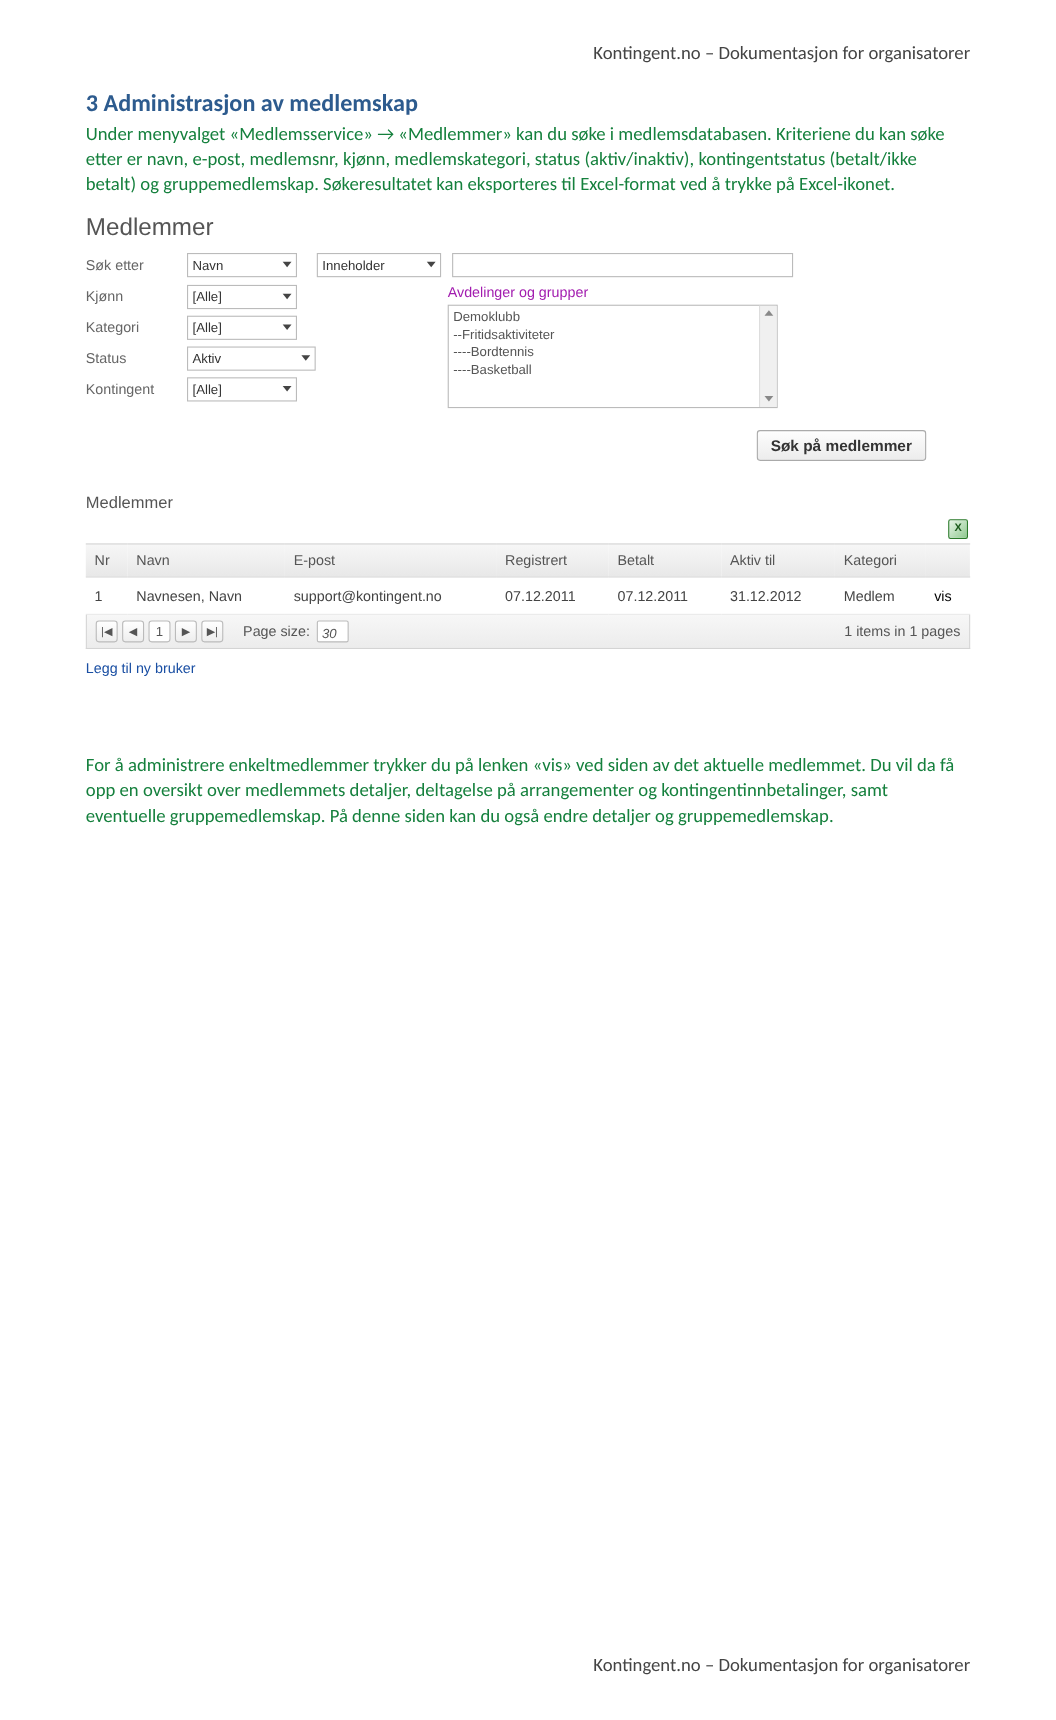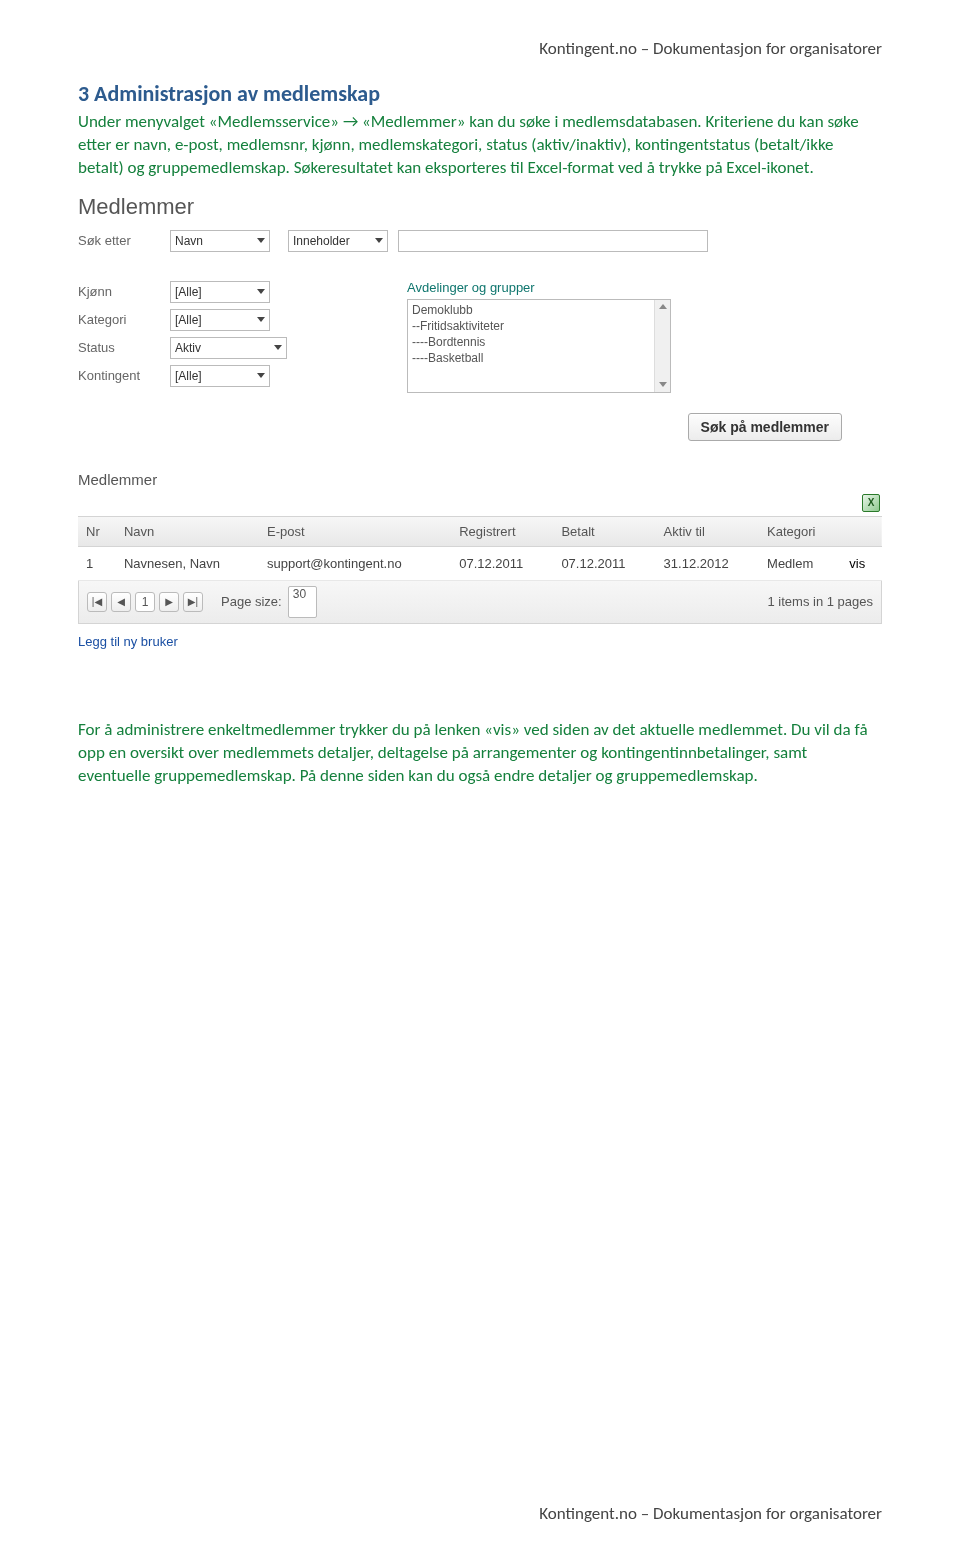--- a/index.html
+++ b/index.html
@@ -87,26 +87,25 @@
   .top-filter-wrap {
     display: flex;
     gap: 10px;
     margin-bottom: 8px;
   }
   .groups-panel {
     margin-left: 120px;
   }
   .groups-label {
     font-size: 13px;
-    color: #0f766e;
+    color: #a21caf;
     margin-bottom: 4px;
-    margin-top: 22px;
   }
   .listbox {
-    width: 264px;
+    width: 300px;
     height: 94px;
     border: 1px solid #bbb;
     background: #fff;
     font-size: 12px;
     color: #555;
     padding: 2px 4px;
     position: relative;
   }
   .listbox .lb-item { line-height: 1.35; }
   .listbox .scrolltrack {
@@ -223,27 +222,28 @@
     background: #fff;
     border-radius:3px;
     display:flex; align-items:center; justify-content:center;
     font-size: 12px;
   }
   .pg-size {
     margin-left: 14px;
     display:flex; align-items:center; gap:6px;
   }
   .pg-select {
-    display:flex; align-items:flex-start;
+    display:flex; align-items:flex-end;
     border:1px solid #bbb;
-    height:32px;
+    height:20px;
     padding:0 4px;
     background:#fff;
     border-radius:2px;
     font-size:12px;
+    font-style:italic;
   }
   .pg-select .caret { margin-left:6px; }
   .add-link {
     color: #1a4fa3;
     font-size: 13px;
     text-decoration: none;
     display:inline-block;
     margin-top: 10px;
   }
   .spacer-lg { height: 70px; }
@@ -261,21 +261,21 @@
 
   <div class="top-filter-wrap">
     <div style="display:flex; flex-direction:column; gap:0;">
       <div class="filter-row">
         <span class="filter-label">Søk etter</span>
         <span class="select" style="width:100px">
           <span>Navn</span>
           <span class="caret"></span>
         </span>
         <span style="width:18px"></span>
-        <span class="select" style="width:100px">
+        <span class="select" style="width:113px">
           <span>Inneholder</span>
           <span class="caret"></span>
         </span>
         <span style="width:10px"></span>
         <span class="text-input" style="width:310px"></span>
       </div>
 
       <div style="display:flex;align-items:flex-end;">
         <div>
           <div class="filter-row">

